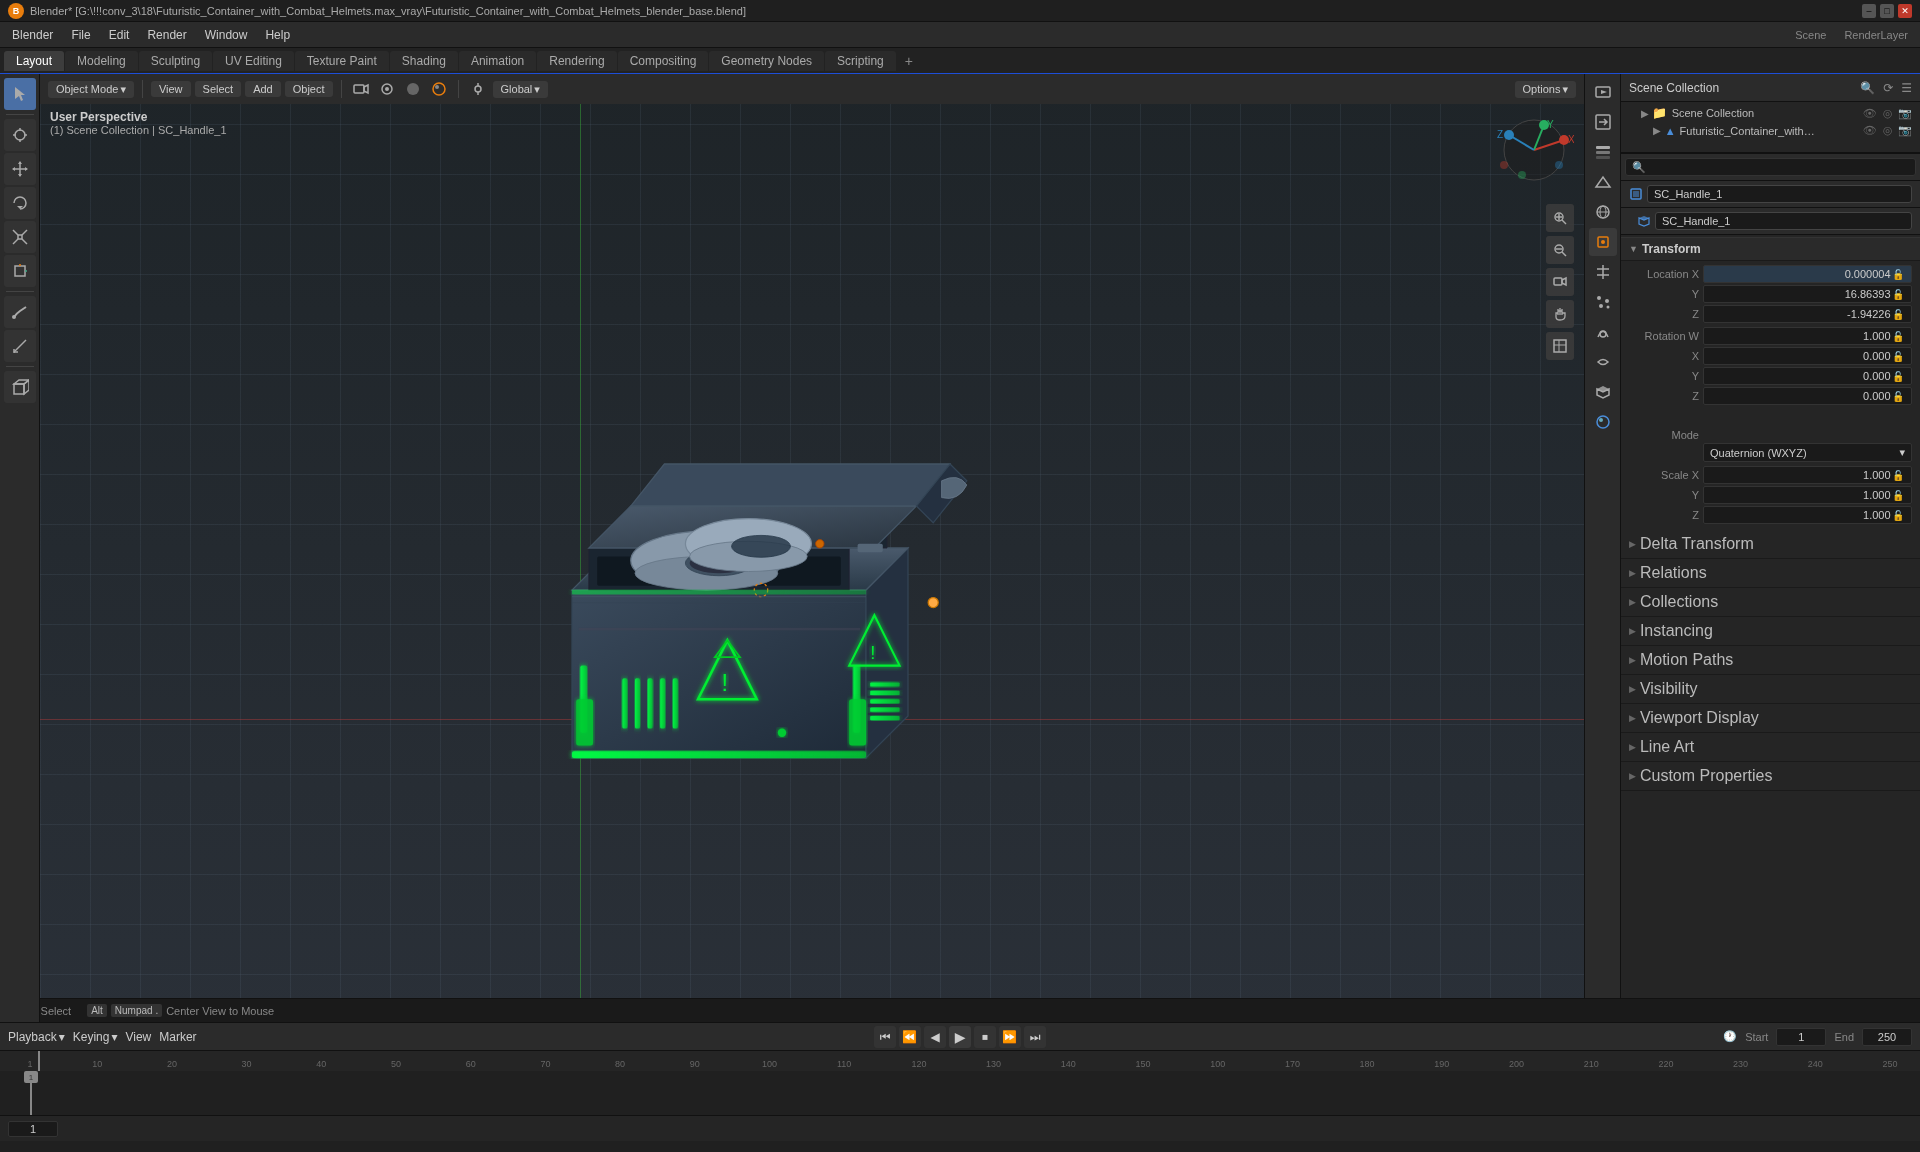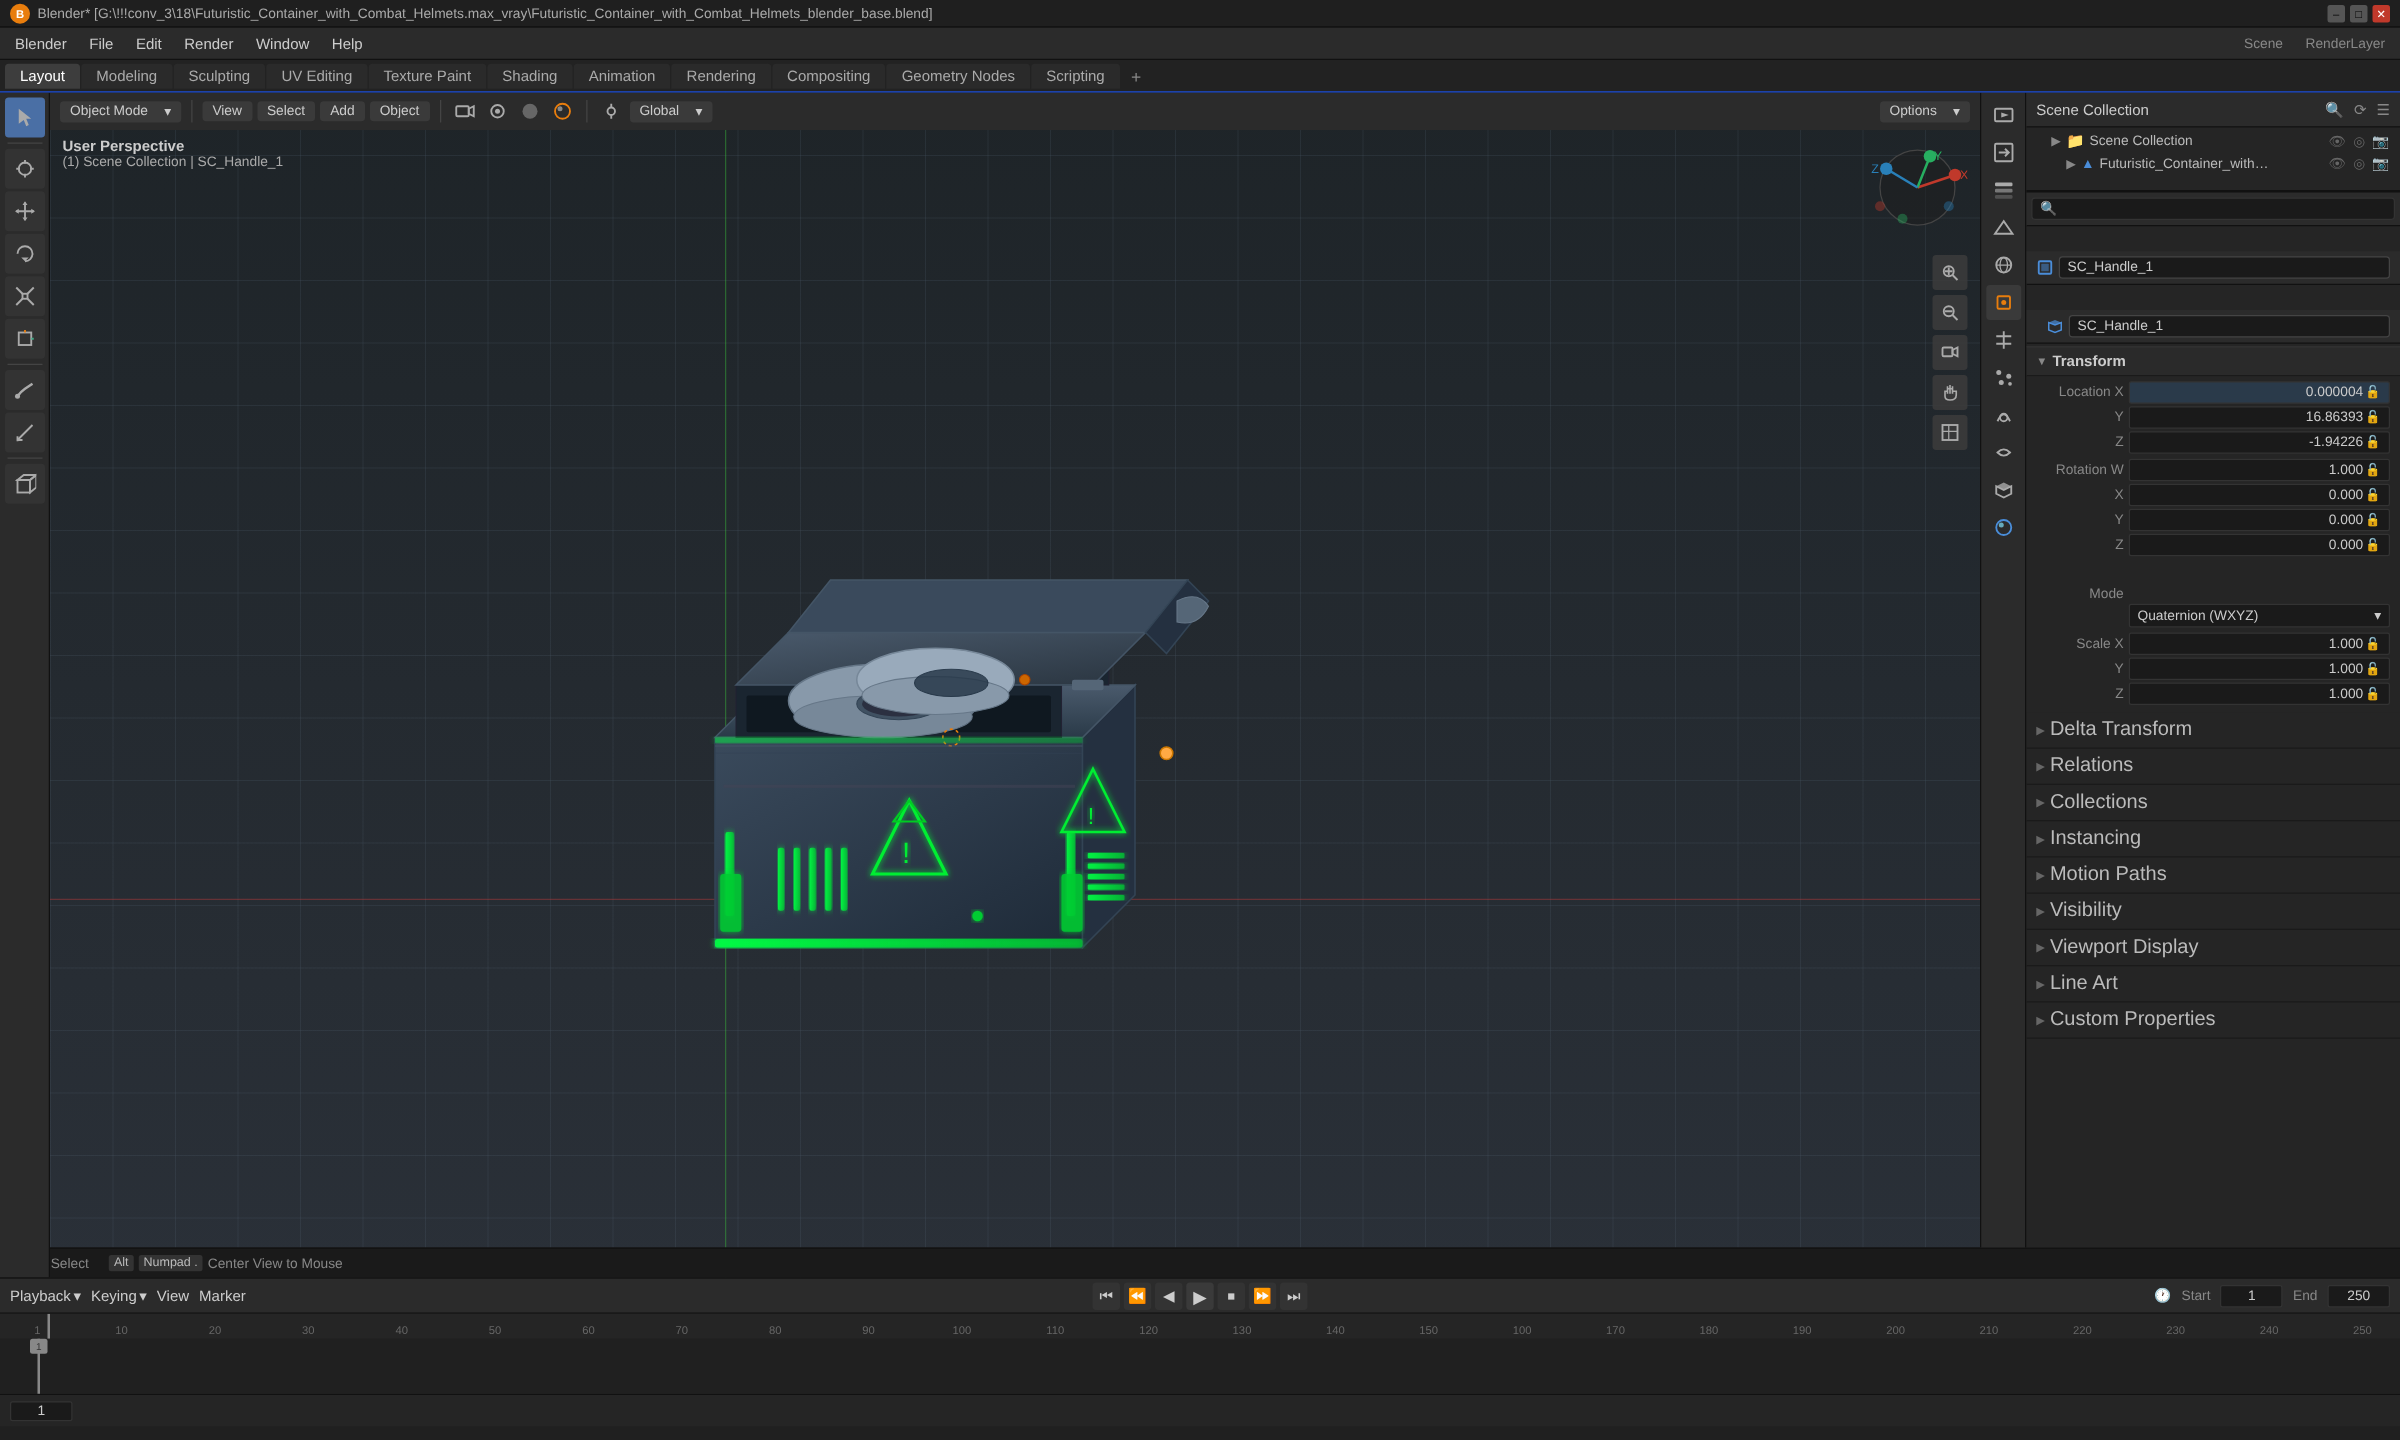--- a/index.html
+++ b/index.html
@@ -184,21 +184,20 @@
       font-size: 11px;
     }
 
     .object-name-bar {
       display: flex;
       align-items: center;
       padding: 4px 8px;
       background: #2b2b2b;
       border-bottom: 1px solid #111;
       gap: 4px;
-      margin-top: 20px;
     }
     .object-name-input {
       flex: 1;
       background: #1a1a1a;
       border: 1px solid #444;
       border-radius: 3px;
       padding: 2px 6px;
       color: #ccc;
       font-size: 11px;
     }
@@ -372,21 +371,21 @@
     .vp-mode-btn {
       background: #3a3a3a;
       border: none;
       border-radius: 3px;
       padding: 2px 8px;
       color: #ccc;
       font-size: 11px;
       cursor: pointer;
       display: flex;
       align-items: center;
-      gap: 13px;
+      gap: 2px;
     }
 
     .vp-separator {
       width: 1px;
       height: 18px;
       background: #444;
       margin: 0 4px;
     }
 
     .vp-icon-btn {

